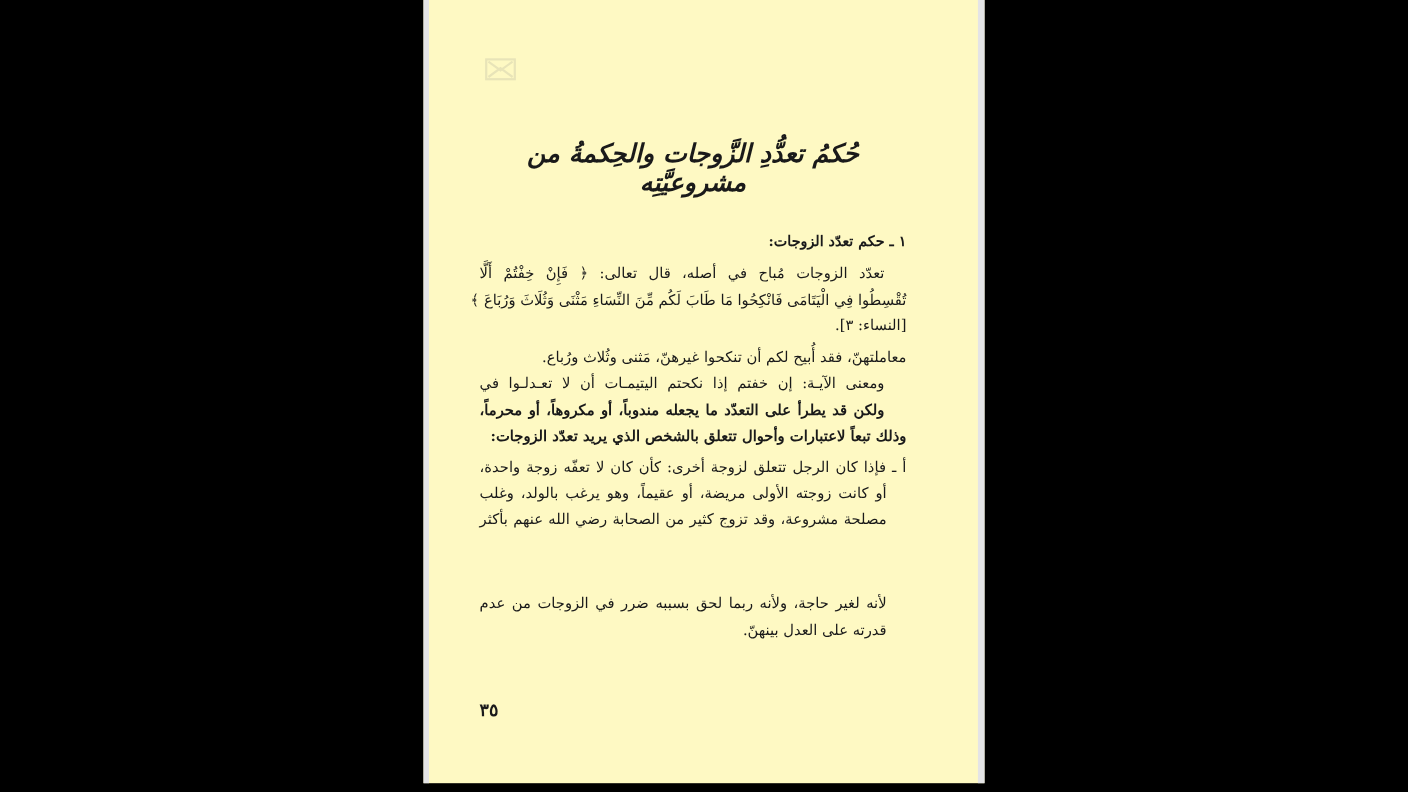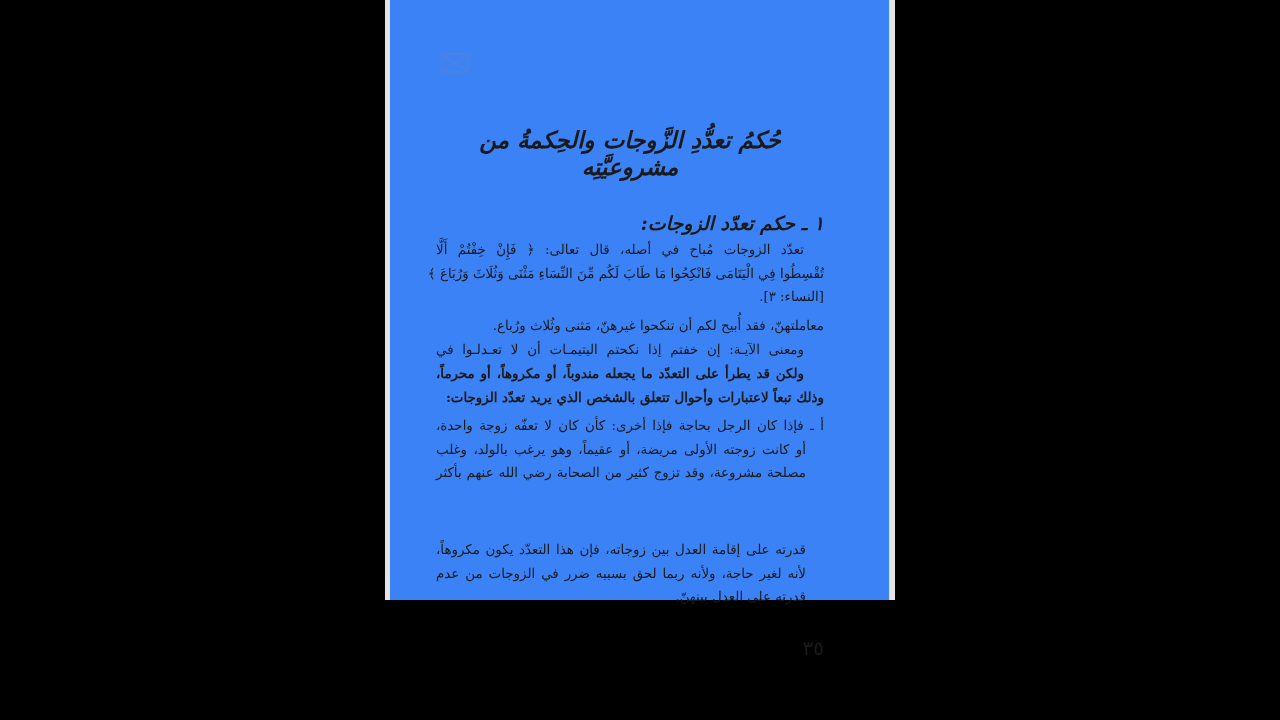--- a/index.html
+++ b/index.html
@@ -1,57 +1,57 @@
 <!DOCTYPE html>
 <html><head>
 <meta charset="utf-8">
 <style>
   html, body { margin:0; padding:0; }
   body {
     width:1280px; height:720px; background:#000; position:relative; overflow:hidden;
     font-family: "DejaVu Serif", "Liberation Serif", serif;
   }
   .page {
-    position:absolute; left:385px; top:0; width:510px; height:600px;
-    background:#3b82f6;
+    position:absolute; left:385px; top:0; width:510px; height:712px;
+    background:#fef9c3;
     border-left:5px solid #e4e4e6;
     border-right:6px solid #e4e4e6;
     box-sizing:border-box;
   }
   .watermark {
     position:absolute; left:50px; top:52px; width:30px; height:22px;
     opacity:0.18;
   }
   .content {
     position:absolute; left:46px; top:0; width:388px; height:720px;
     direction:rtl; color:#1a1a1a;
   }
   .title {
     position:absolute; top:126px; left:0; right:0; text-align:center;
     font-size:23px; font-weight:bold; font-style:italic; letter-spacing:0.2px;
   }
   .heading {
-    position:absolute; top:212px; right:0; font-size:19px; font-weight:bold;font-style:italic;
+    position:absolute; top:212px; right:0; font-size:13px; font-weight:bold;
   }
   .para {
     position:absolute; right:0; left:0; font-size:13.4px; line-height:23.5px;
     text-align:justify;
   }
   .para .line { display:block; white-space:nowrap; text-align:justify; text-align-last:justify; }
   .para .line.last { text-align-last:right; }
   .para .line.indent { padding-right:20px; }
   .para.item .line.cont { padding-right:18px; }
   .p1 { top:238px; }
   .p2 { top:314px; }
   .p3 { top:362px;font-weight:bold; }
   .p4 { top:414px; }
   .p5 { top:538px; }
   .pagenum {
-    position:absolute; top:636px; left:0; right:0; text-align:right;
-    font-size:20px; font-weight:normal;
+    position:absolute; top:636px; left:0; right:0; text-align:left;
+    font-size:16px; font-weight:bold;
   }
 </style>
 </head>
 <body>
 
 <div class="page">
   <svg class="watermark" viewBox="0 0 30 22">
     <rect x="2" y="2" width="26" height="18" fill="none" stroke="#888" stroke-width="2"></rect>
     <path d="M4 4 L15 12 L26 4 M4 18 L15 10 L26 18" fill="none" stroke="#888" stroke-width="2"></path>
   </svg>
@@ -71,26 +71,25 @@
       <span class="line last">معاملتهنّ، فقد أُبيح لكم أن تنكحوا غيرهنّ، مَثنى وثُلاث ورُباع.</span>
       <span class="line indent">ومعنى الآيـة: إن خفتم إذا نكحتم اليتيمـات أن لا تعـدلـوا في</span>
     </div>
 
     <div class="para p3">
       <span class="line indent">ولكن قد يطرأ على التعدّد ما يجعله مندوباً، أو مكروهاً، أو محرماً،</span>
       <span class="line last">وذلك تبعاً لاعتبارات وأحوال تتعلق بالشخص الذي يريد تعدّد الزوجات:</span>
     </div>
 
     <div class="para item p4">
-      <span class="line">أ ـ فإذا كان الرجل بحاجة فإذا أخرى: كأن كان لا تعفّه زوجة واحدة،</span>
+      <span class="line">أ ـ فإذا كان الرجل تتعلق لزوجة أخرى: كأن كان لا تعفّه زوجة واحدة،</span>
       <span class="line cont">أو كانت زوجته الأولى مريضة، أو عقيماً، وهو يرغب بالولد، وغلب</span>
       <span class="line cont">مصلحة مشروعة، وقد تزوج كثير من الصحابة رضي الله عنهم بأكثر</span>
     </div>
 
     <div class="para item p5">
-      <span class="line cont">قدرته على إقامة العدل بين زوجاته، فإن هذا التعدّد يكون مكروهاً،</span>
       <span class="line cont">لأنه لغير حاجة، ولأنه ربما لحق بسببه ضرر في الزوجات من عدم</span>
       <span class="line cont last">قدرته على العدل بينهنّ.</span>
     </div>
 
     <div class="pagenum">٣٥</div>
   </div>
 </div>
 
 </body></html>

